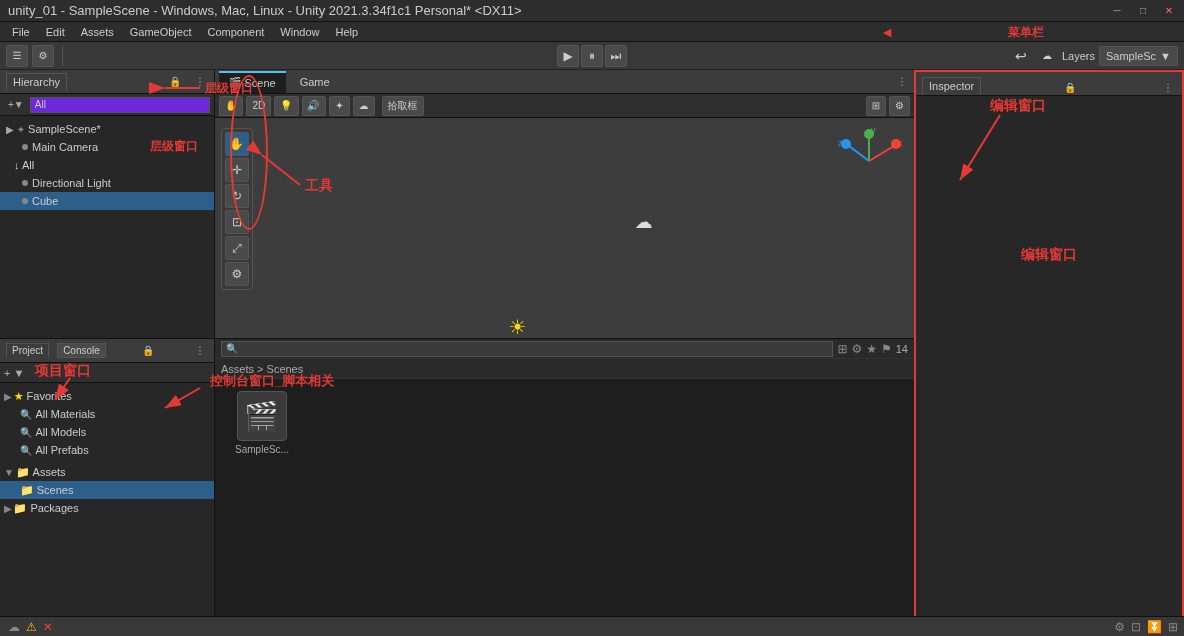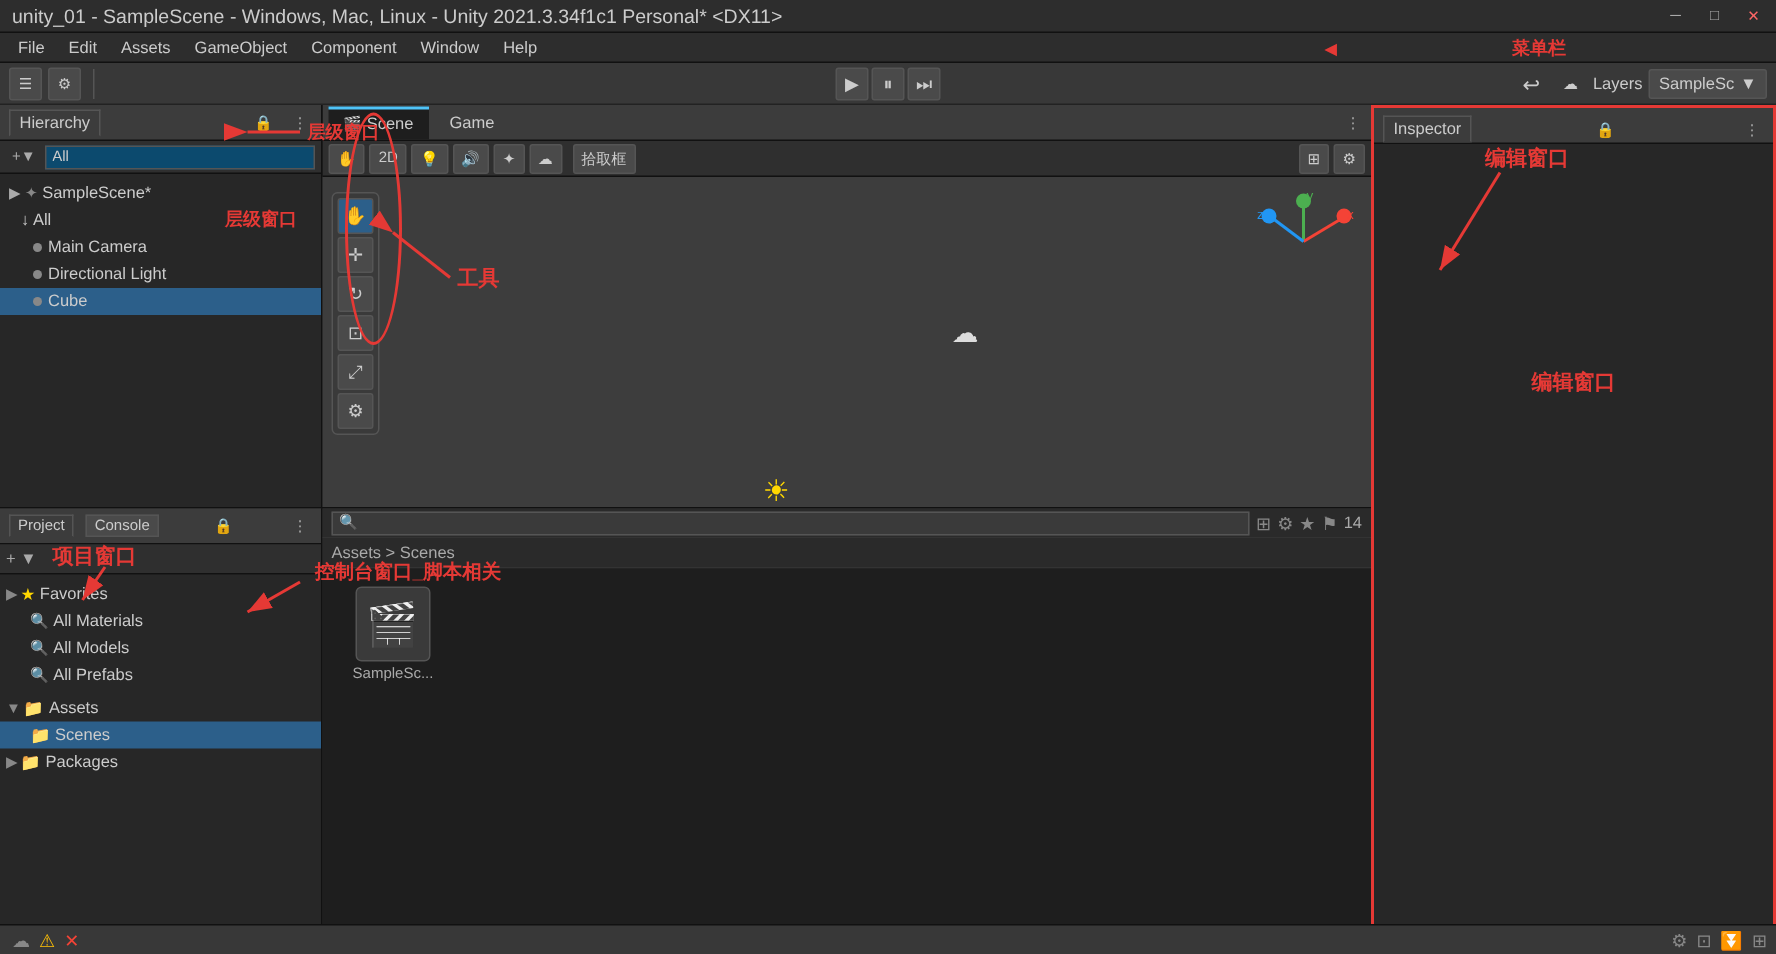--- a/index.html
+++ b/index.html
@@ -182,21 +182,21 @@
     }
     .hier-btn {
       font-size: 10px;
       color: #aaa;
       padding: 0 4px;
       cursor: pointer;
     }
     .search-box {
       flex: 1;
       height: 16px;
-      background: #0c4a6e;
+      background: #6d28d9;
       border: 1px solid #555;
       color: #ccc;
       font-size: 10px;
       padding: 0 4px;
     }
     .hierarchy-content {
       flex: 1;
       overflow: hidden;
       padding: 4px 0;
     }
@@ -566,25 +566,25 @@
       <div class="hierarchy-toolbar">
         <span class="hier-btn">+▼</span>
         <input class="search-box" type="text" value="All" style="">
       </div>
       <div class="hierarchy-content">
         <div class="hier-item">
           <span style="font-size:10px;margin-right:3px;color:#aaa;">▶</span>
           <span style="color:#888;margin-right:3px;font-size:10px;">✦</span>
           SampleScene*
         </div>
+        <div class="hier-item" style="padding-left:22px;">
+          <span class="dot"></span>Main Camera
+        </div>
         <div class="hier-item" style="padding-left:14px;">
           ↓ All
-        </div>
-        <div class="hier-item" style="padding-left:22px;">
-          <span class="dot"></span>Main Camera
         </div>
         <div class="hier-item" style="padding-left:22px;">
           <span class="dot"></span>Directional Light
         </div>
         <div class="hier-item selected" style="padding-left:22px;">
           <span class="dot"></span>Cube
         </div>
       </div>
 
       <div id="annotation-cejia" style="position:absolute;right:2px;top:68px;color:#e53935;font-size:12px;font-weight:bold;z-index:10;pointer-events:none;">层级窗口</div>

